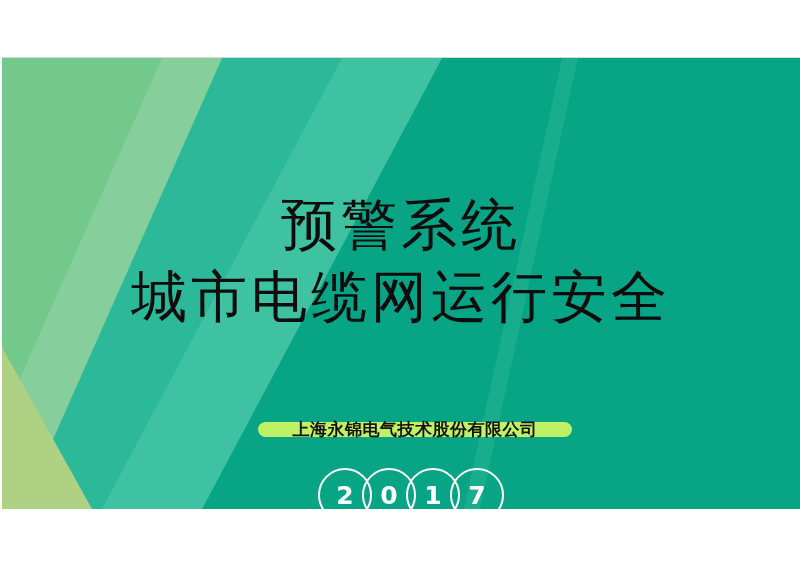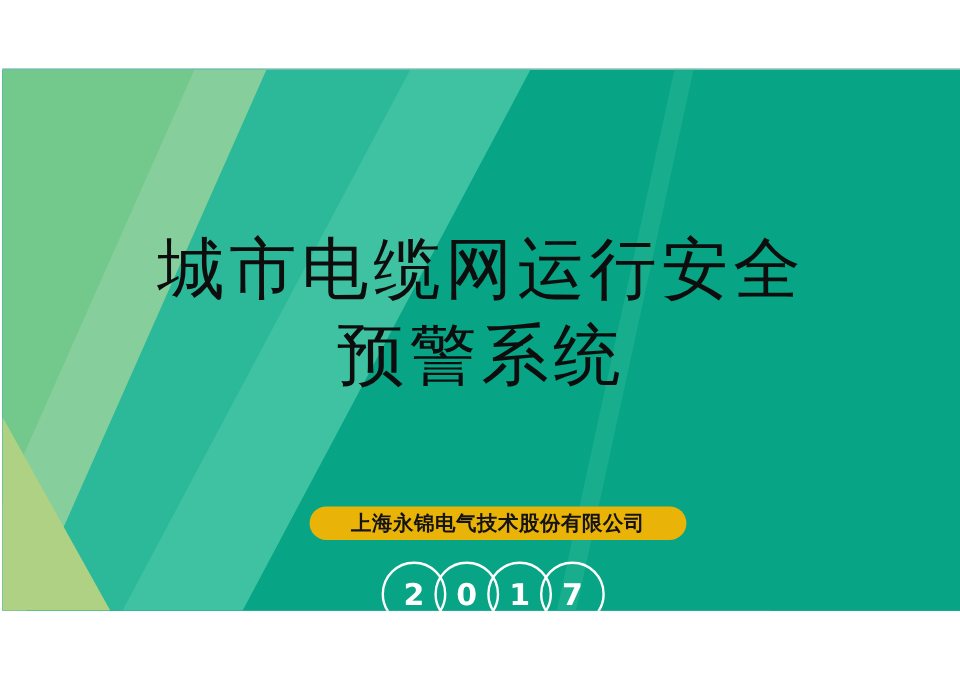--- a/index.html
+++ b/index.html
@@ -62,22 +62,22 @@
   }
   #title-line-1 { display: block; }
   #title-line-2 { display: block; }
 
   
   #company-pill {
     position: absolute;
     left: 256px;
     top: 364px;
     width: 314px;
-    height: 28px;
-    background: #eab308;
+    height: 15px;
+    background: #bef264;
     border-radius: 16px;
     display: flex;
     align-items: center;
     justify-content: center;
   }
   #company-name {
     color: #141414;
     font-size: 17px;
     font-weight: 700;
     letter-spacing: 0.5px;
@@ -136,22 +136,22 @@
 
         <polygon points="0,290 0,452 90,452" fill="#AFD184"></polygon>
 
         <polygon points="560,0 576,0 478,452 462,452" fill="#18AD8D"></polygon>
 
         <polygon points="760,452 640,452 798,300 798,452" fill="#07A585"></polygon>
       </svg>
     </div>
 
     <div id="title-block">
+      <span id="title-line-2">预警系统</span>
       <span id="title-line-1">城市电缆网运行安全</span>
-      <span id="title-line-2">预警系统</span>
     </div>
 
     <div id="company-pill">
       <span id="company-name">上海永锦电气技术股份有限公司</span>
     </div>
 
     <div id="year-row">
       <div class="year-digit d0">2</div>
       <div class="year-digit d1">0</div>
       <div class="year-digit d2">1</div>

